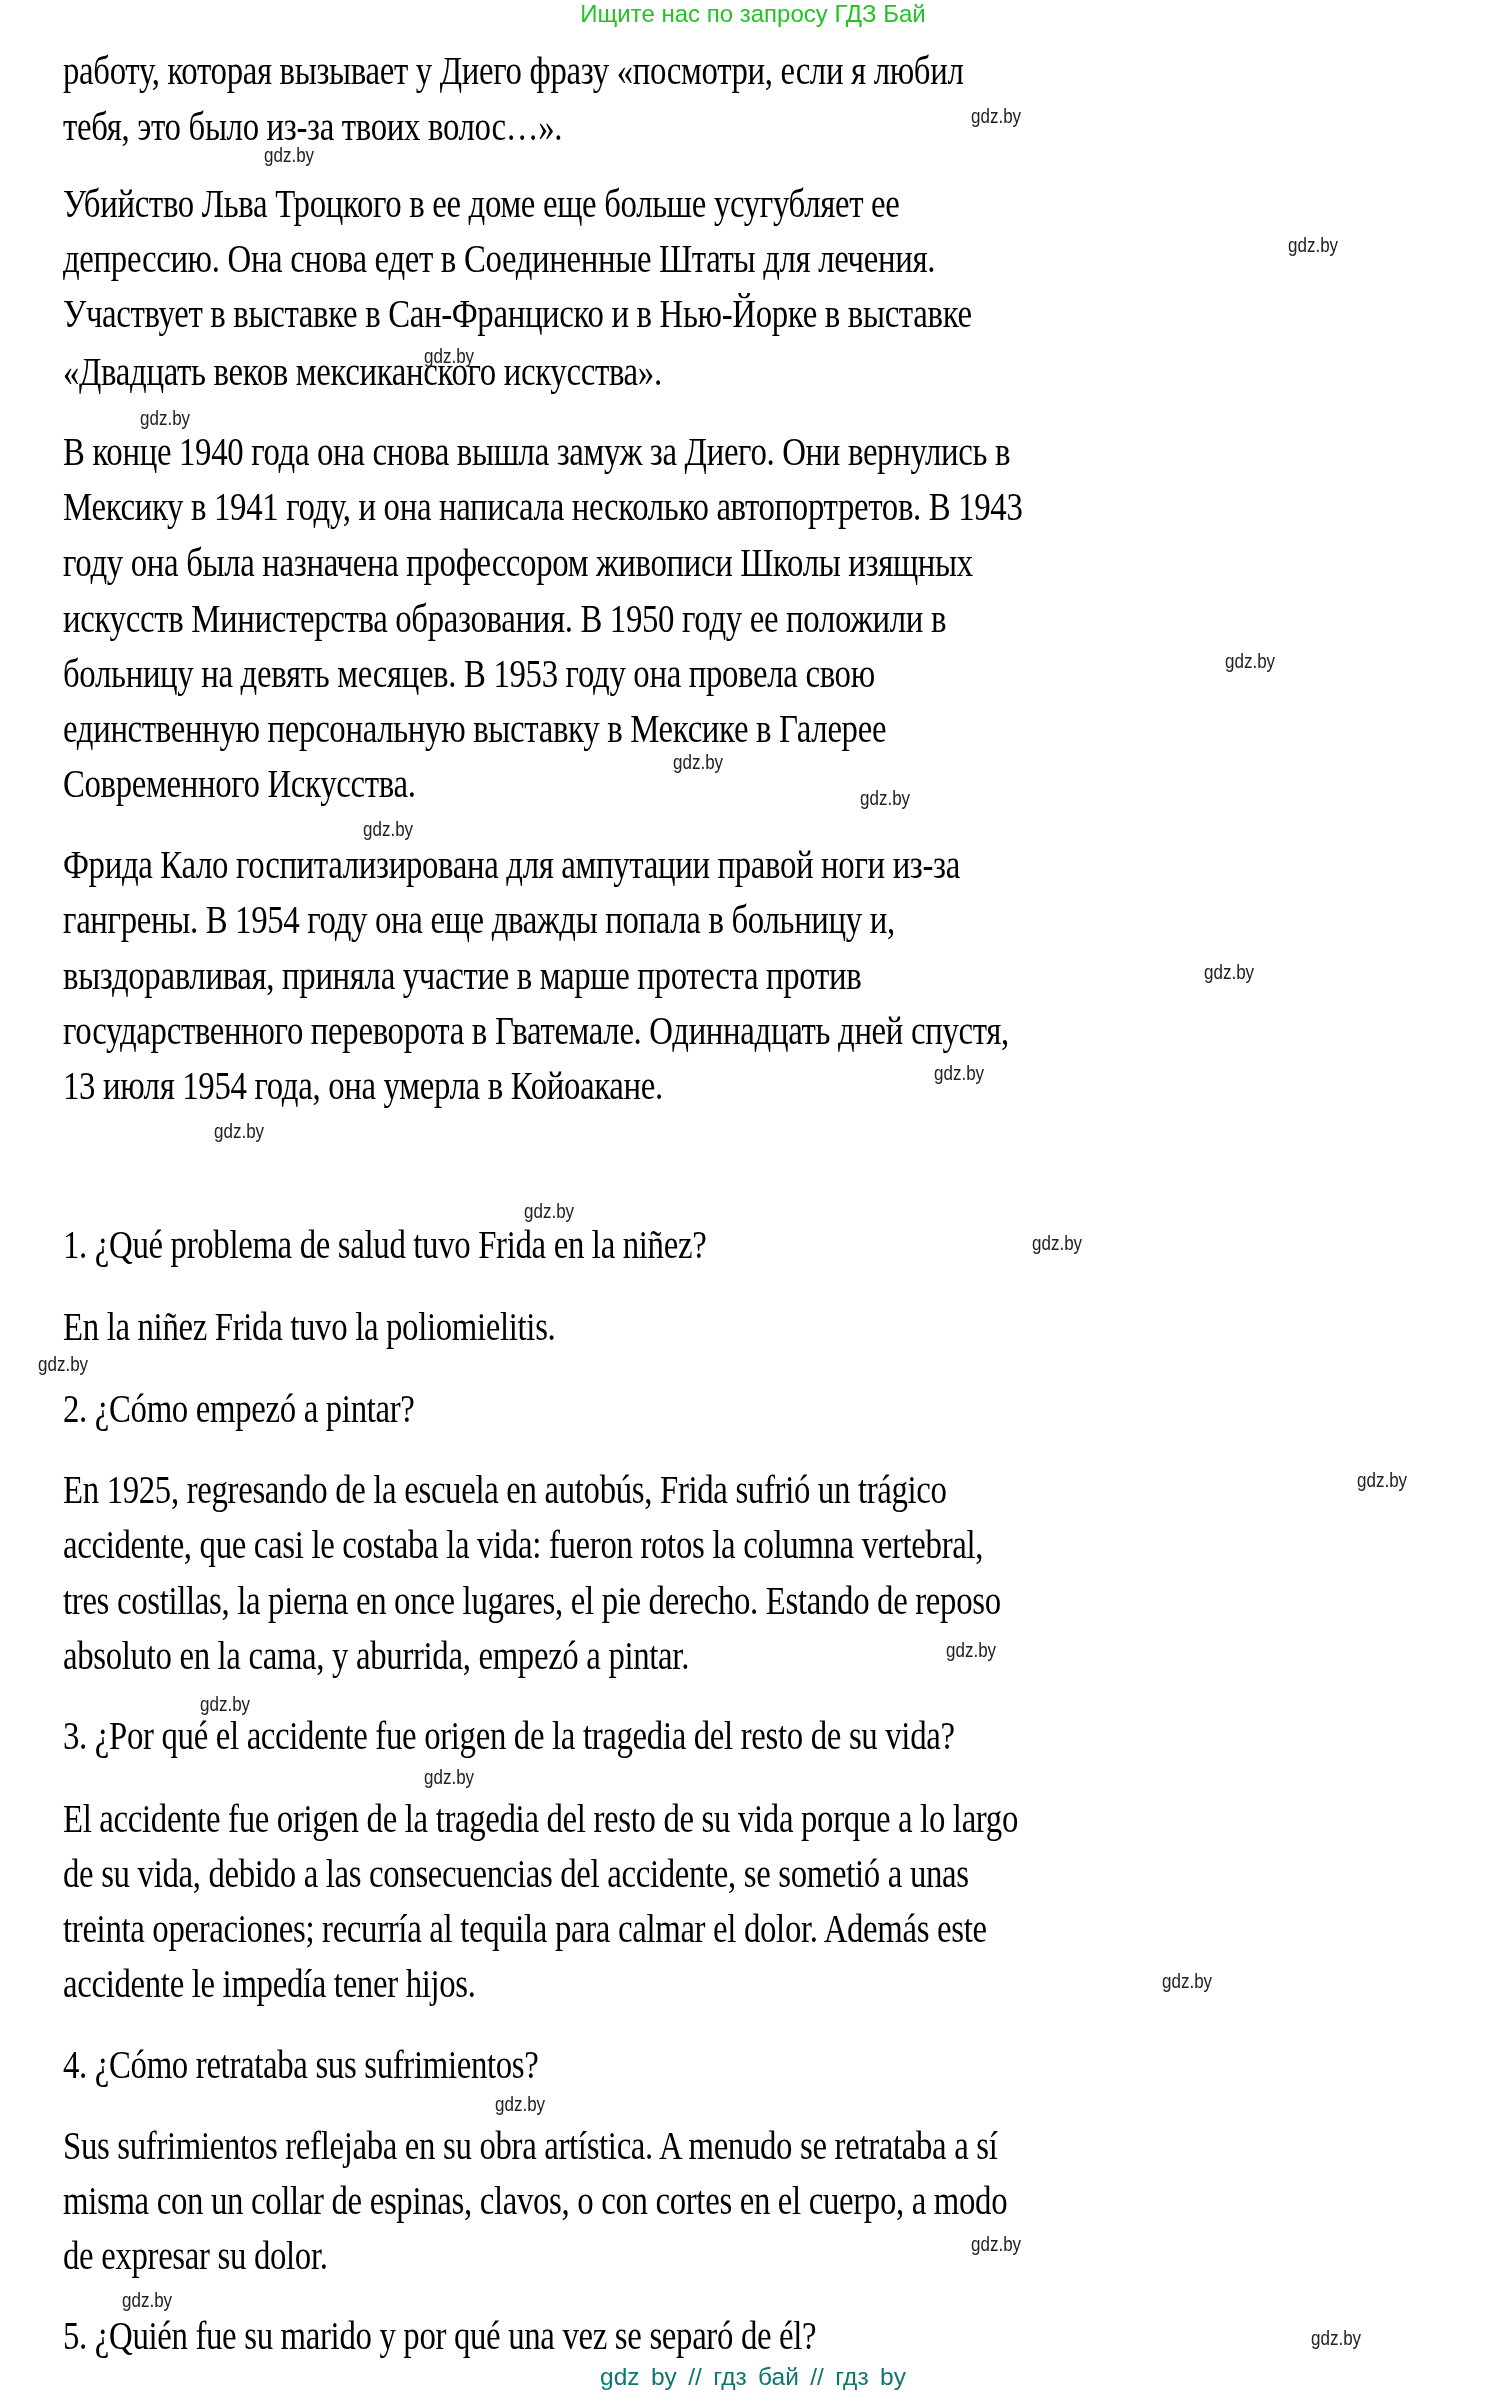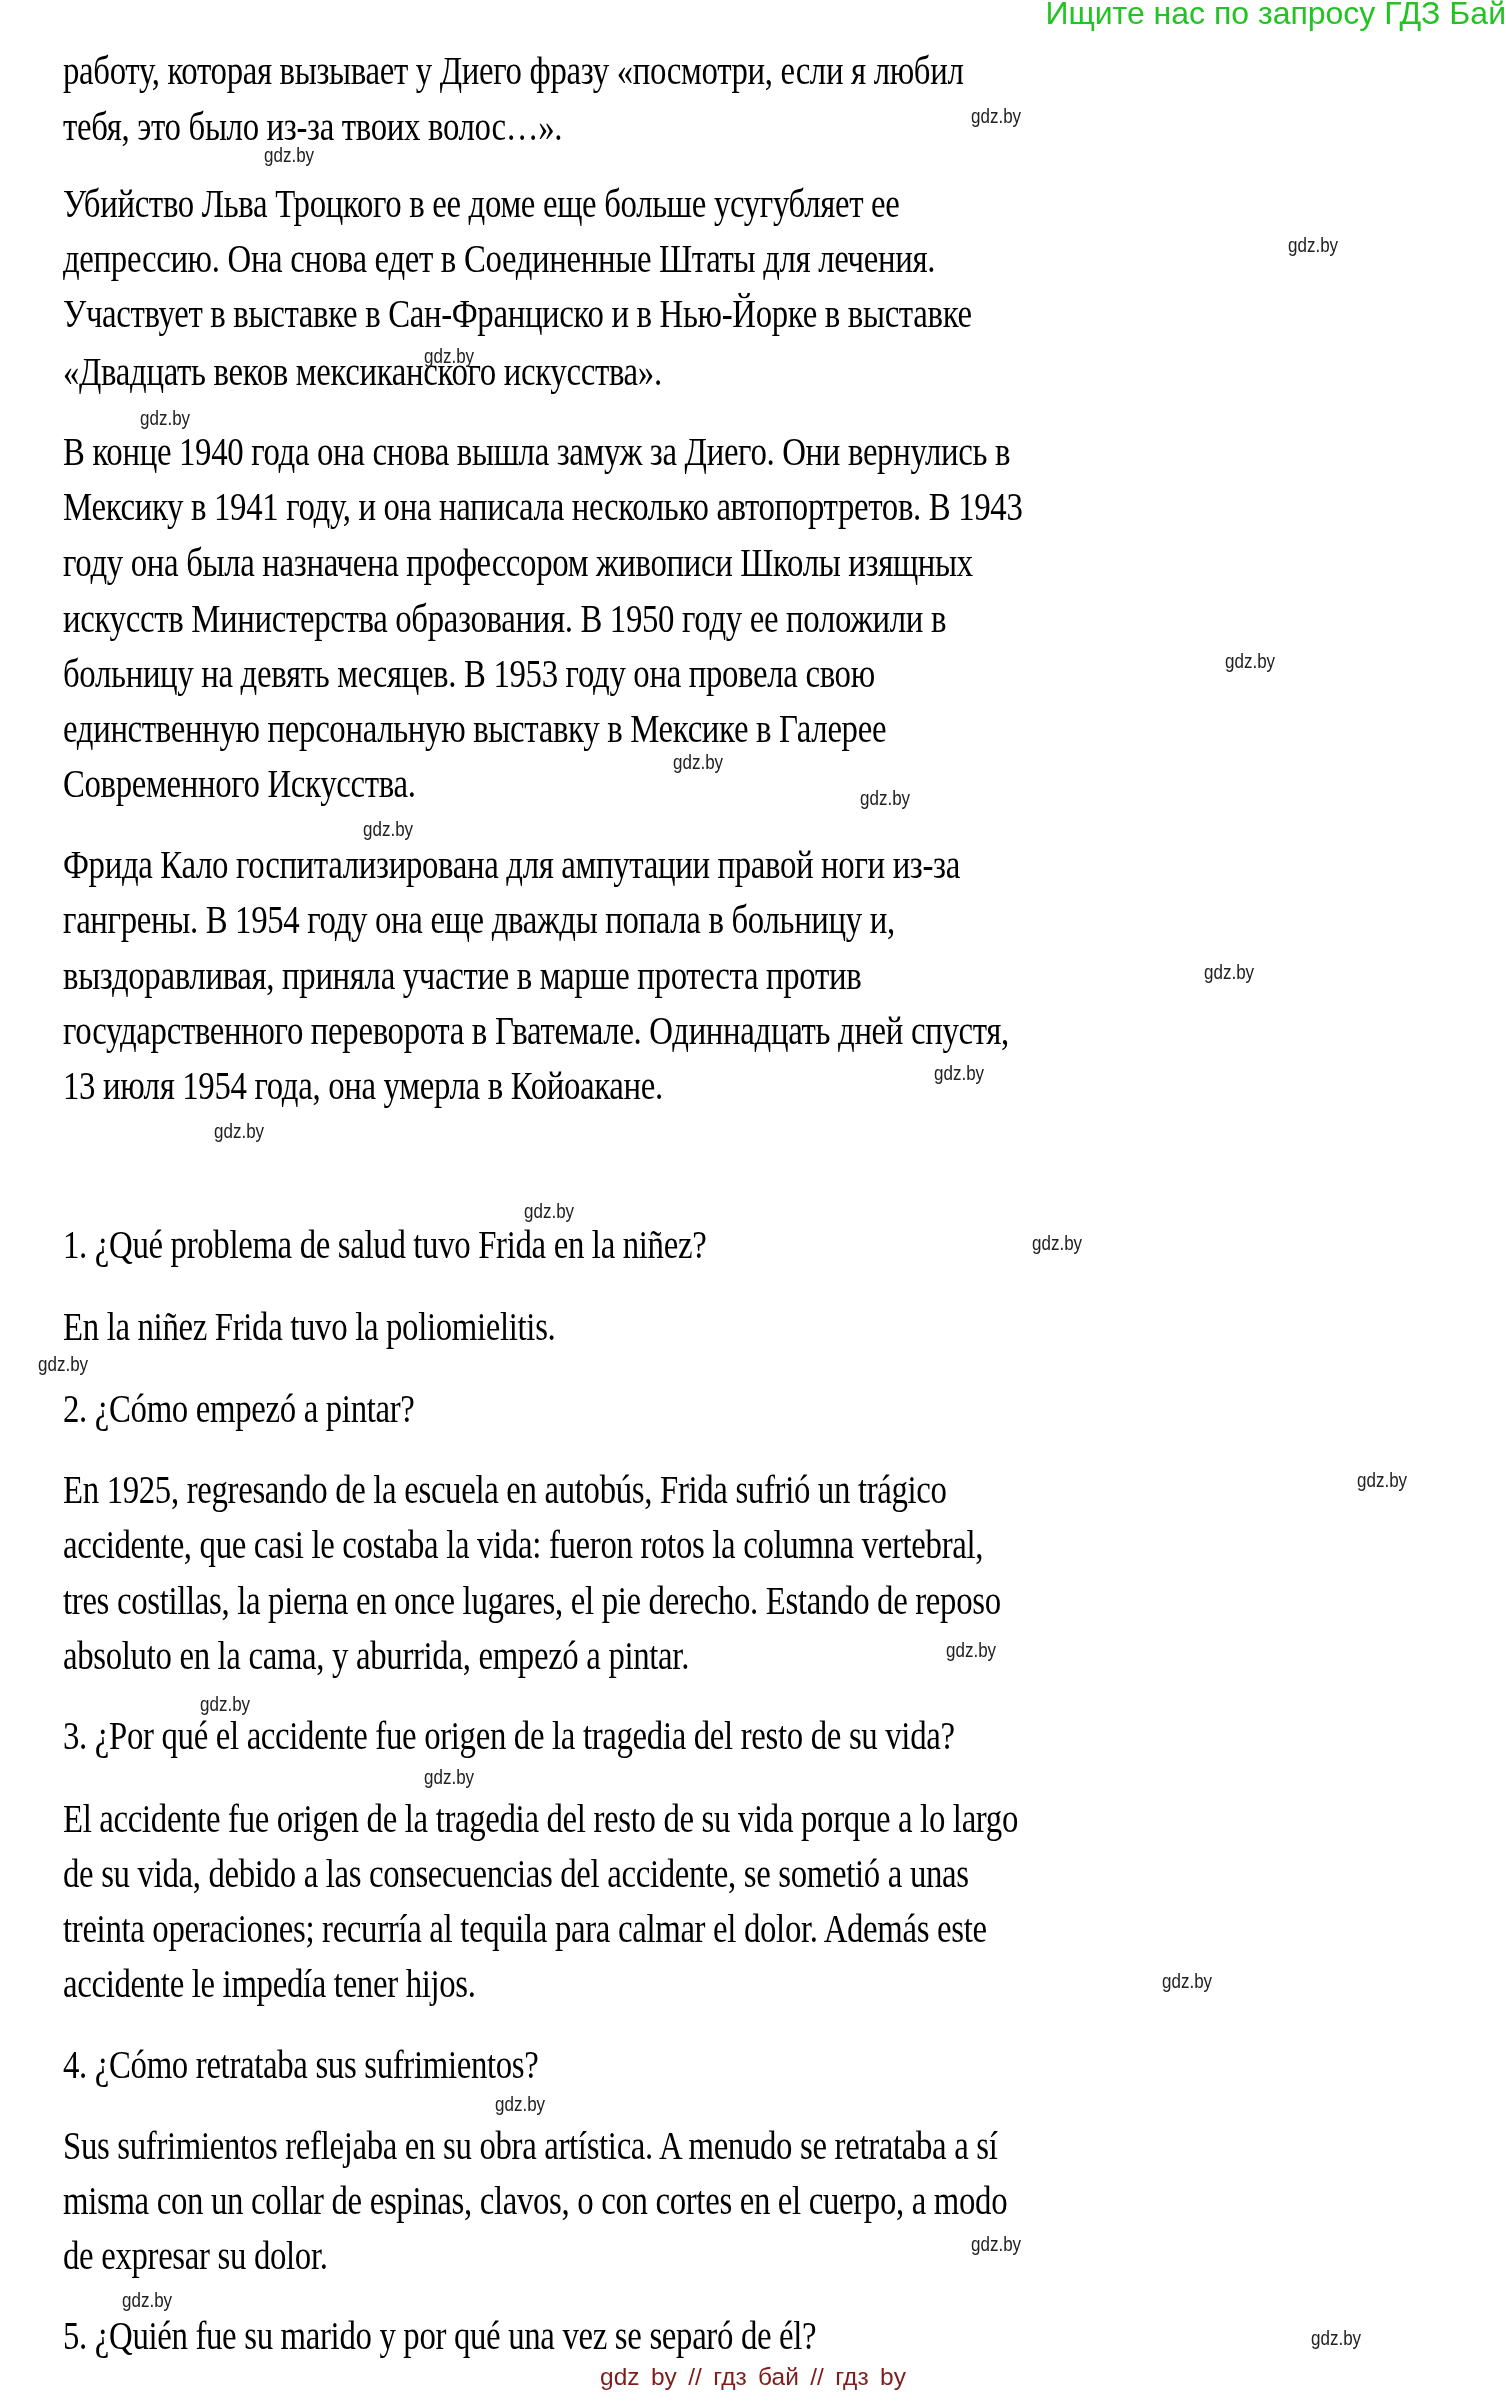--- a/index.html
+++ b/index.html
@@ -1,34 +1,34 @@
 <!DOCTYPE html>
 <html style="font-size:12.2px"><head>
 <meta charset="utf-8">
 <style>
   html, body { margin: 0; padding: 0; background: #ffffff; }
   body { width: 1506px; height: 2401px; position: relative; overflow: hidden; }
   .banner {
     position: absolute; left: 0; top: 0; width: 1506px; height: 31px;
-    text-align: right; font-family: "Liberation Sans", sans-serif;
-    font-size: 32px; color: #22c322; line-height: 27.5px;
+    text-align: center; font-family: "Liberation Sans", sans-serif;
+    font-size: 24px; color: #22c322; line-height: 27.5px;
   }
   .line {
     position: absolute; left: 63px; white-space: nowrap;
     font-family: "Liberation Serif", serif; font-size: 40px; color: #000;
     transform: scaleX(0.82); transform-origin: left center;
     letter-spacing: -0.4px;
   }
   .wm {
     position: absolute; font-family: "Liberation Sans", sans-serif;
     font-size: 20px; color: #222; transform: scaleX(0.85); transform-origin: left center;
   }
   .footer {
     position: absolute; left: 0; top: 2363px; width: 1506px; text-align: center;
-    font-family: "Liberation Sans", sans-serif; font-size: 24.5px; color: #7f1d1d;
+    font-family: "Liberation Sans", sans-serif; font-size: 24.5px; color: #0f766e;
     word-spacing: 4.6px;
   }
 </style>
 </head>
 <body>
 
 <div class="banner">Ищите нас по запросу ГДЗ Бай</div>
 
 <div id="content">
     <div class="line" style="top: 47px;">работу, которая вызывает у Диего фразу «посмотри, если я любил</div>

